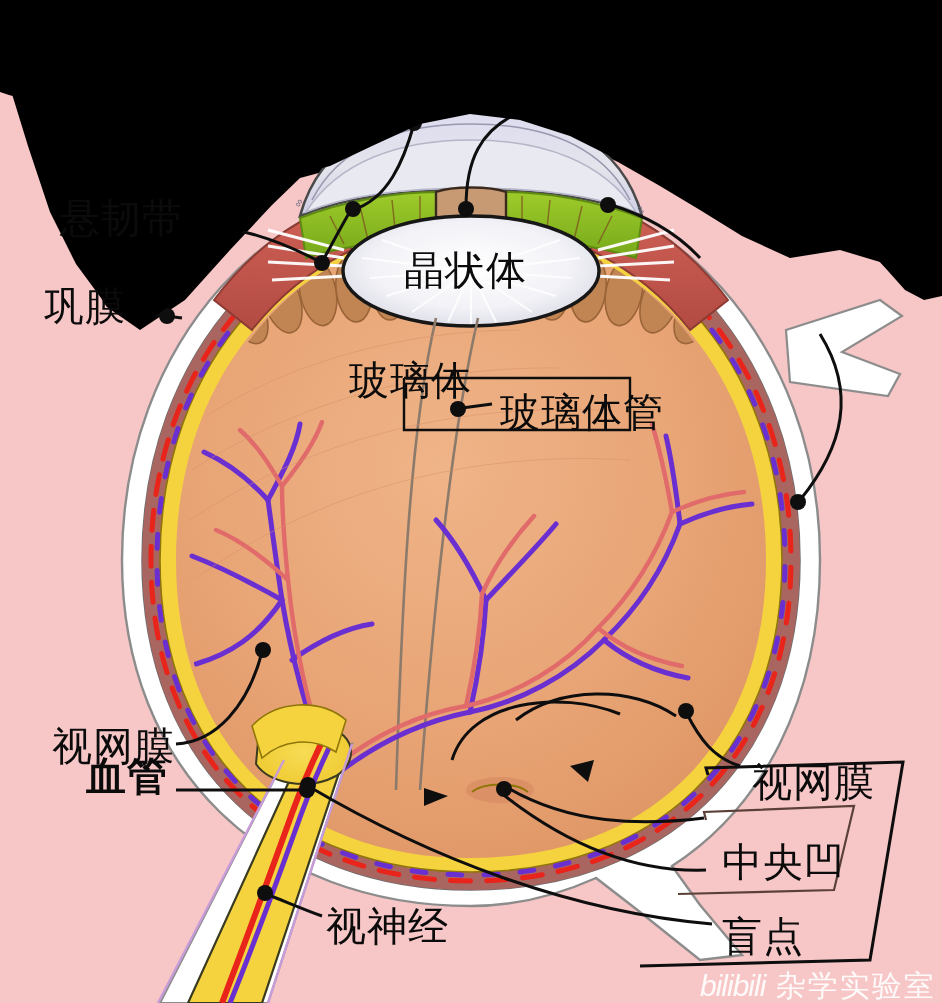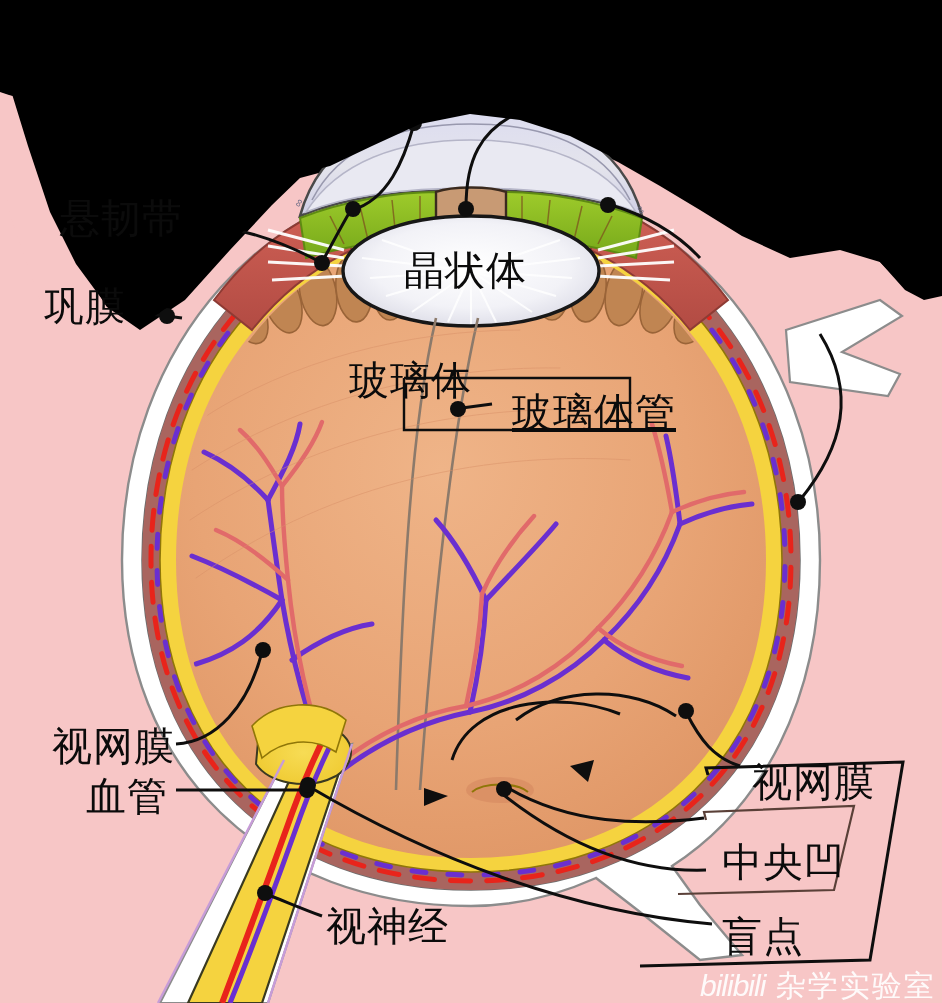--- a/index.html
+++ b/index.html
@@ -344,24 +344,24 @@
   </svg>
 
   <div class="lbl" style="left:60px; top:196px;">悬韧带</div>
 
   <div class="lbl" style="left:44px; top:284px;">巩膜</div>
 
   <div class="lbl" style="left:404px; top:248px;">晶状体</div>
 
   <div class="lbl" style="left:349px; top:358px;text-align:center;">玻璃体</div>
 
-  <div class="lbl" style="left:512px; top:390px;text-decoration:underline;">玻璃体管</div>
+  <div class="lbl" style="left:500px; top:390px;">玻璃体管</div>
 
   <div class="lbl two" style="left:52px; top:722px;">视网膜</div>
-  <div class="lbl two" style="left:86px; top:772px;">血管</div>
+  <div class="lbl two" style="left:86px; top:752px;font-weight:bold;">血管</div>
 
   <div class="lbl" style="left:326px; top:904px;">视神经</div>
 
   <div class="lbl" style="left:752px; top:760px;">视网膜</div>
 
 
   <div class="lbl" style="left:722px; top:840px;">中央凹</div>
 
   <div class="lbl" style="left:722px; top:914px;">盲点</div>
 

